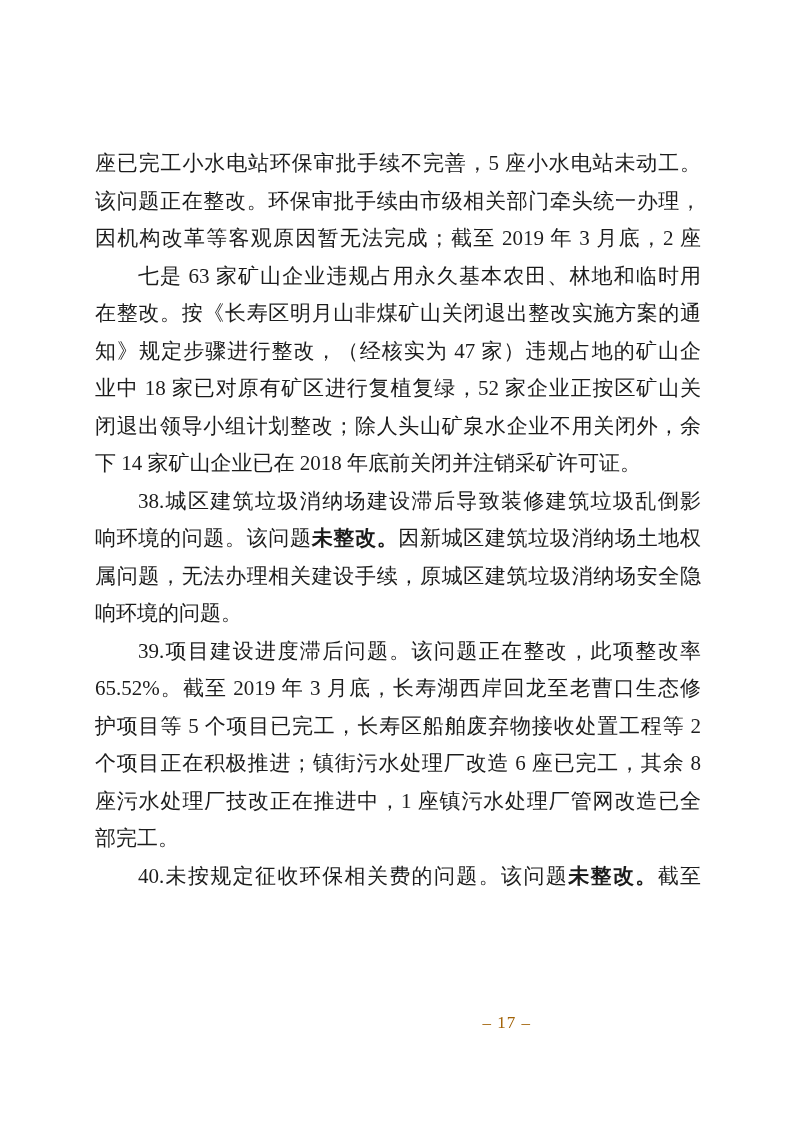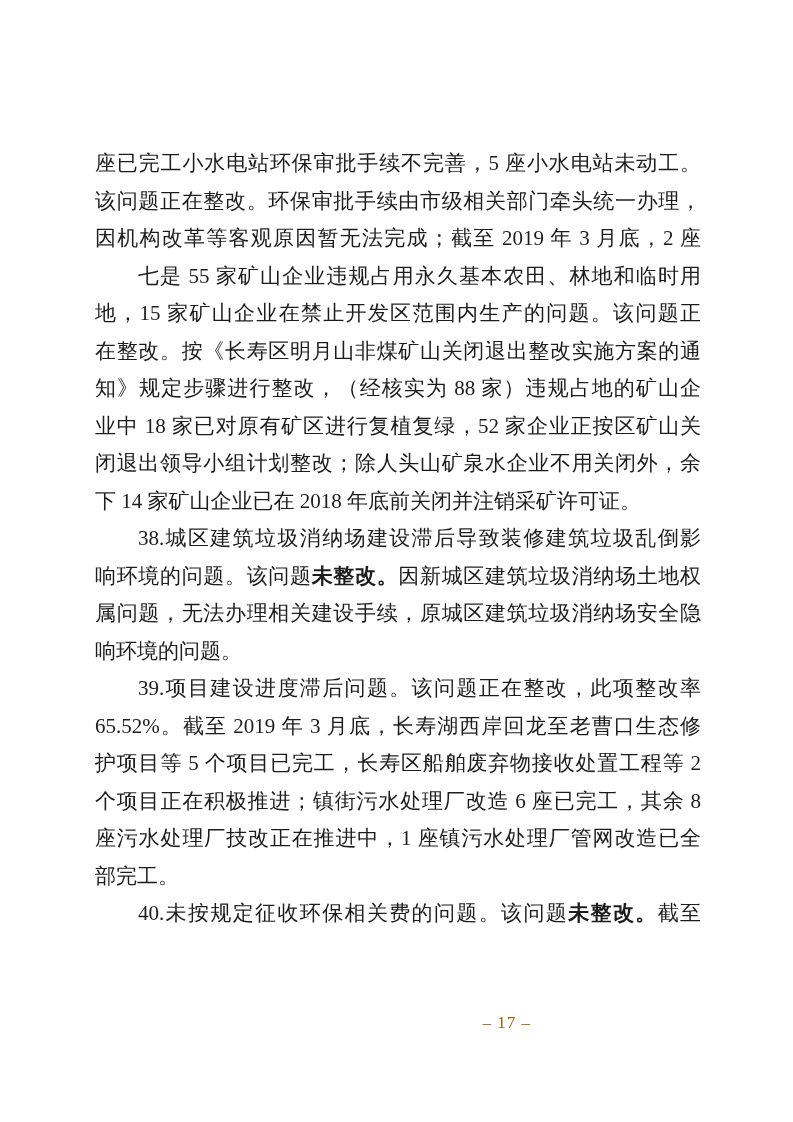--- a/index.html
+++ b/index.html
@@ -70,24 +70,23 @@
 <body>
 
 <div class="page">
   <div class="text-block" id="body-container">
       <div class="paragraph">
         <div class="line fill"><span class="seg">座已完工小水电站环保审批手续不完善，5 座小水电站未动工。</span></div>
         <div class="line fill"><span class="seg">该问题正在整改。环保审批手续由市级相关部门牵头统一办理，</span></div>
         <div class="line fill"><span class="seg">因机构改革等客观原因暂无法完成；截至 2019 年 3 月底，2 座</span></div>
       </div>
       <div class="paragraph">
-        <div class="line fill indent"><span class="seg">七是 55 家矿山企业违规占用永久基本农田、林地和临时用</span></div>
-        <div class="line fill"><span class="seg">地，15 家矿山企业在禁止开发区范围内生产的问题。该问题正</span></div>
+        <div class="line fill indent"><span class="seg">七是 63 家矿山企业违规占用永久基本农田、林地和临时用</span></div>
         <div class="line fill"><span class="seg">在整改。按《长寿区明月山非煤矿山关闭退出整改实施方案的通</span></div>
-        <div class="line fill"><span class="seg">知》规定步骤进行整改，（经核实为 88 家）违规占地的矿山企</span></div>
+        <div class="line fill"><span class="seg">知》规定步骤进行整改，（经核实为 47 家）违规占地的矿山企</span></div>
         <div class="line fill"><span class="seg">业中 18 家已对原有矿区进行复植复绿，52 家企业正按区矿山关</span></div>
         <div class="line fill"><span class="seg">闭退出领导小组计划整改；除人头山矿泉水企业不用关闭外，余</span></div>
         <div class="line end"><span class="seg">下 14 家矿山企业已在 2018 年底前关闭并注销采矿许可证。</span></div>
       </div>
       <div class="paragraph">
         <div class="line fill indent"><span class="seg">38.城区建筑垃圾消纳场建设滞后导致装修建筑垃圾乱倒影</span></div>
         <div class="line fill"><span class="seg">响环境的问题。该问题</span><span class="seg bold">未整改。</span><span class="seg">因新城区建筑垃圾消纳场土地权</span></div>
         <div class="line fill"><span class="seg">属问题，无法办理相关建设手续，原城区建筑垃圾消纳场安全隐</span></div>
         <div class="line end"><span class="seg">响环境的问题。</span></div>
       </div>

